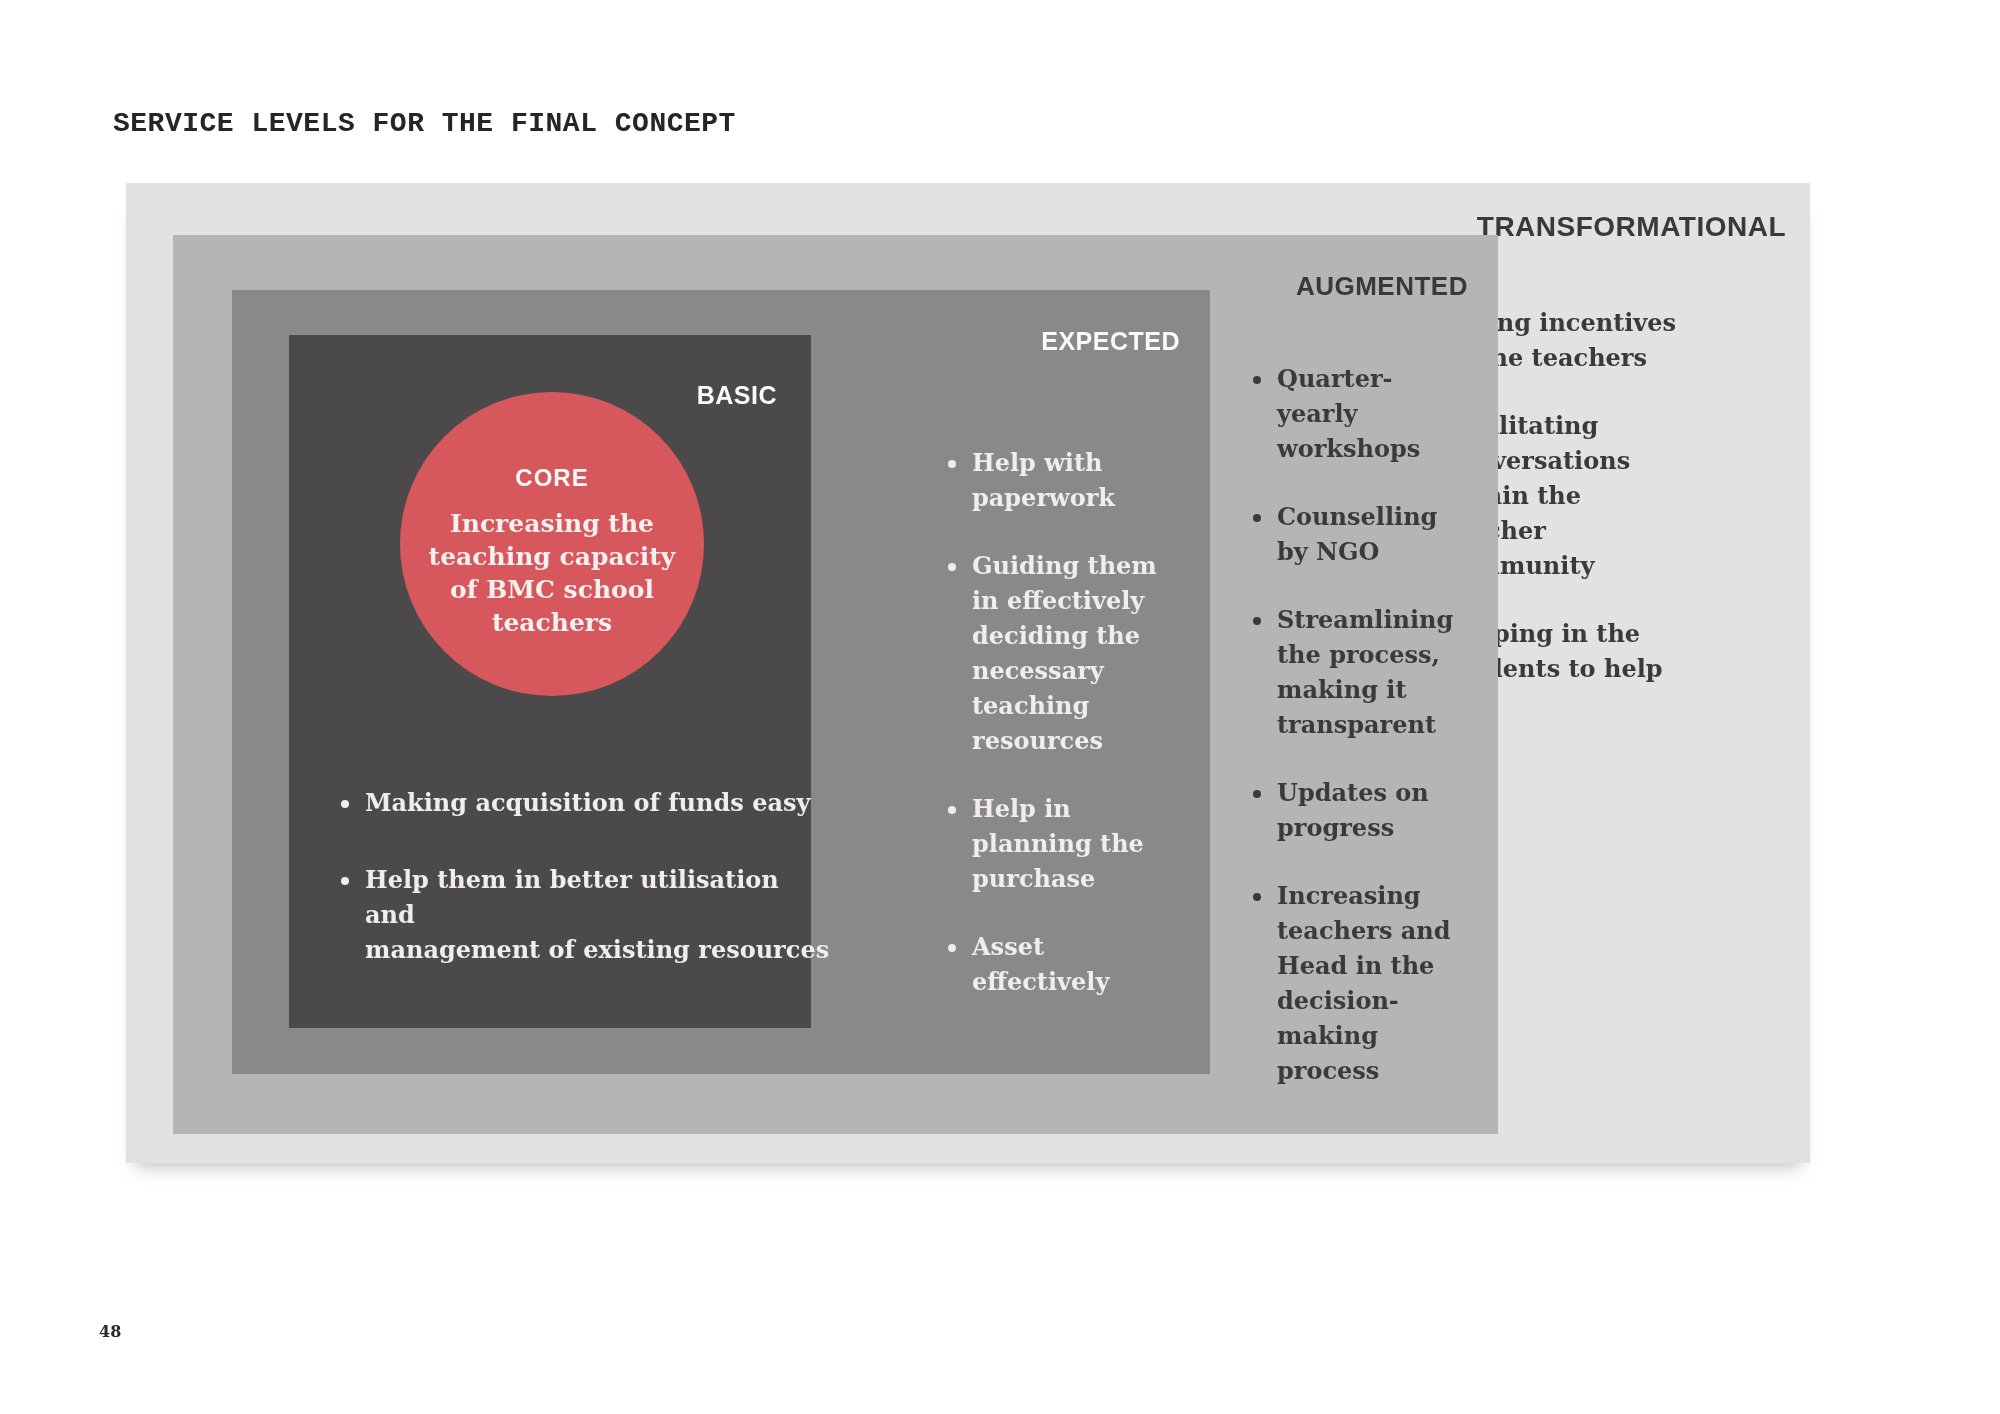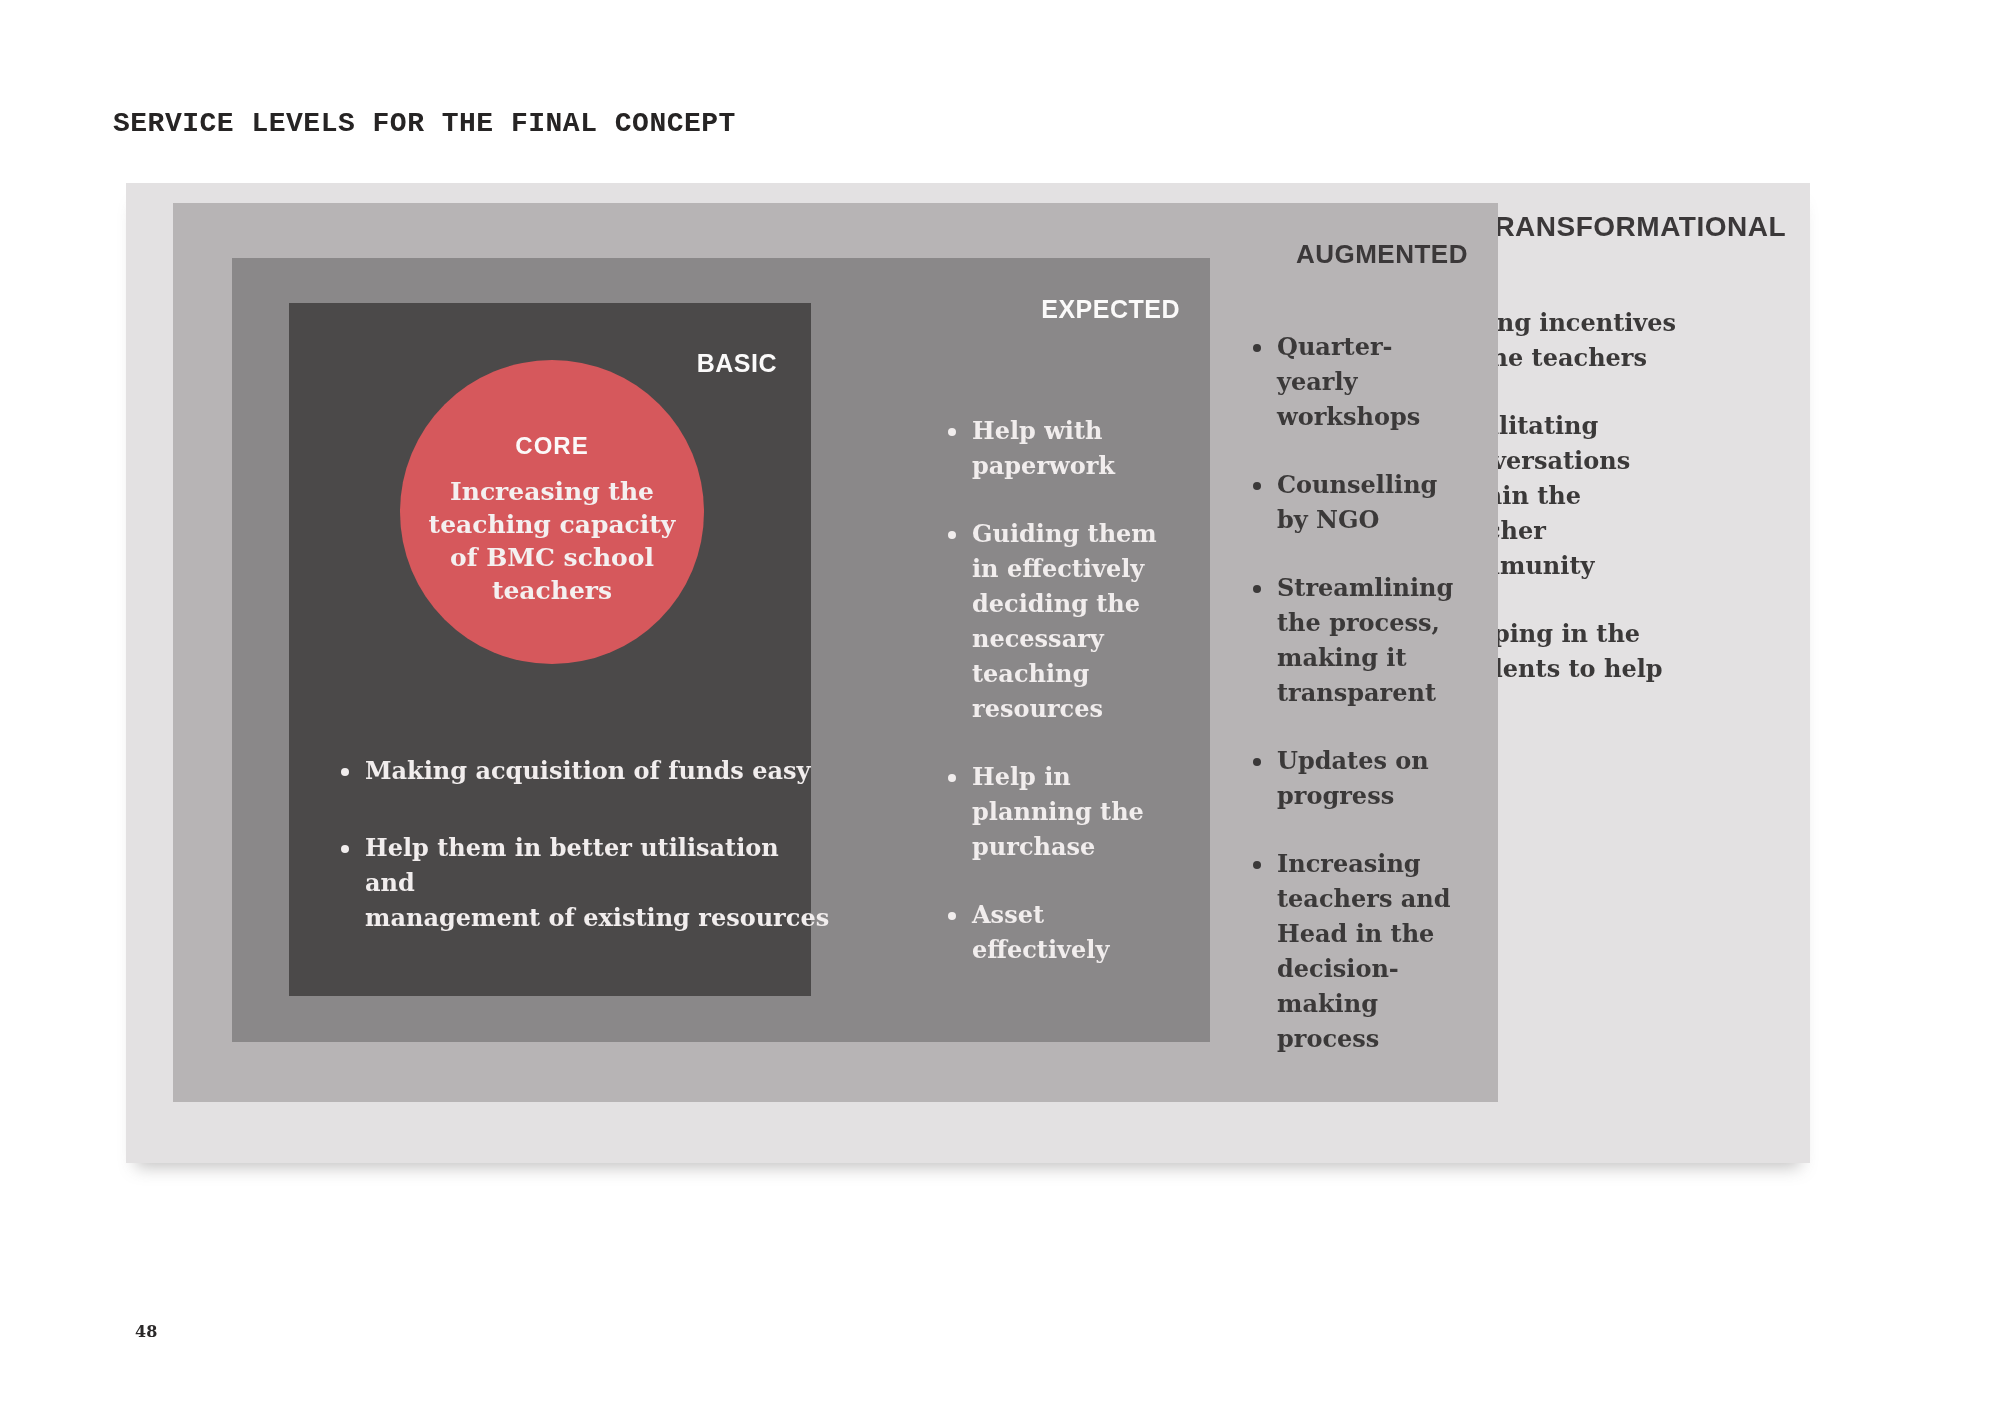--- a/index.html
+++ b/index.html
@@ -25,21 +25,21 @@
   }
 
   
   .level { position: absolute; }
   .level-transformational {
     left: 126px; top: 183px; width: 1684px; height: 980px;
     background: #e3e1e2;
     box-shadow: 0 14px 16px -10px rgba(120,118,118,0.45);
   }
   .level-augmented {
-    left: 47px; top: 20px; width: 1325px; height: 899px;
+    left: 47px; top: 52px; width: 1325px; height: 899px;
     background: #b7b4b5;
   }
   .level-expected {
     left: 59px; top: 55px; width: 978px; height: 784px;
     background: #8a8889;
   }
   .level-basic {
     left: 57px; top: 45px; width: 522px; height: 693px;
     background: #4b4949;
   }
@@ -108,21 +108,20 @@
   .bullets-augmented      { left: 1076px; top: 126px; width: 235px; }
   .bullets-transformational { left: 1290px; top: 122px; width: 265px; }
 
   .page-number {
     position: absolute;
     left: 99px; top: 1322px;
     font-family: "DejaVu Serif", serif;
     font-weight: 700;
     font-size: 16px;
     color: #2b2929;
-    margin-left: 36px;
   }
 </style>
 </head>
 <body>
 
 <div class="canvas">
 
   <h1 class="slide-title">SERVICE LEVELS FOR THE FINAL CONCEPT</h1>
 
   <div class="level level-transformational">

